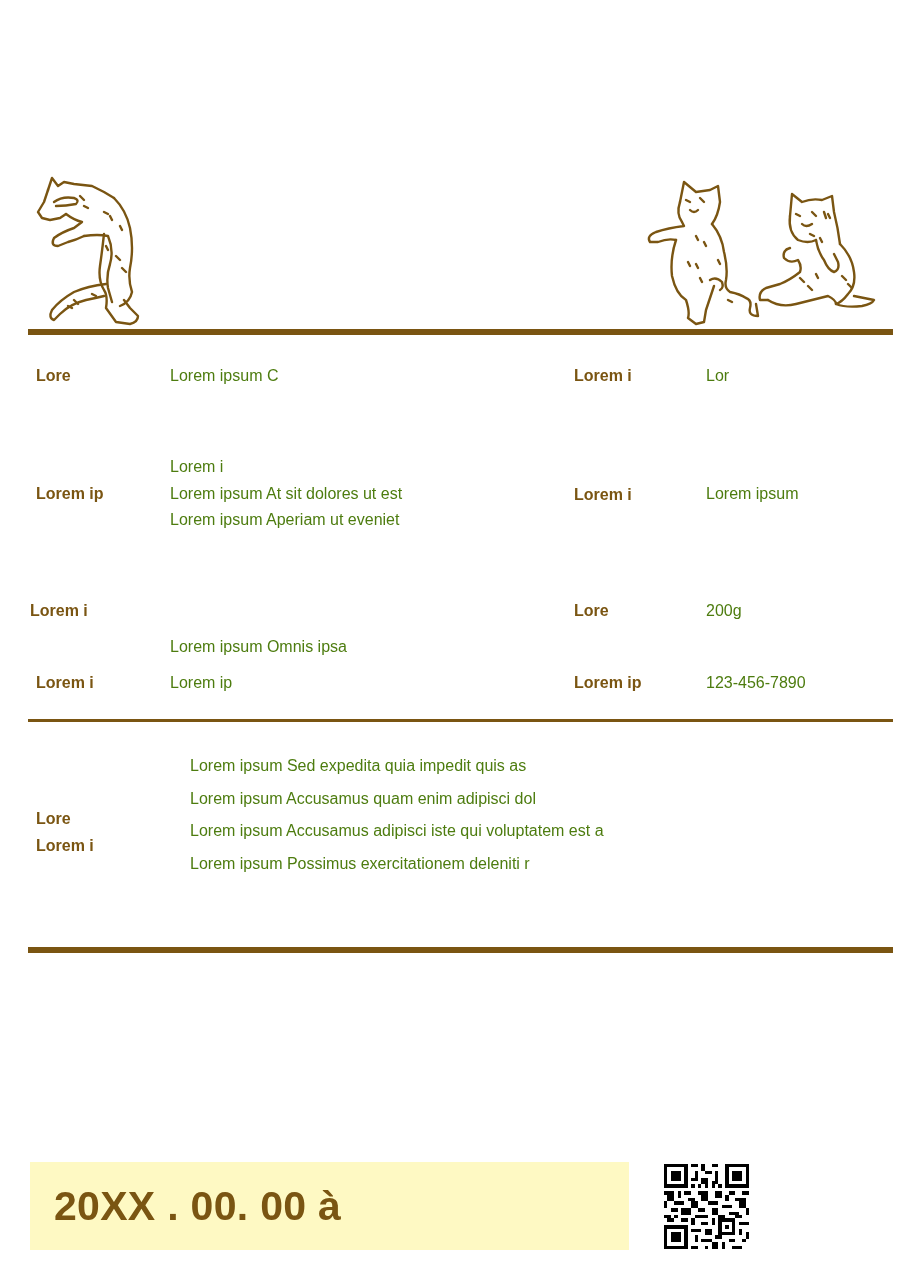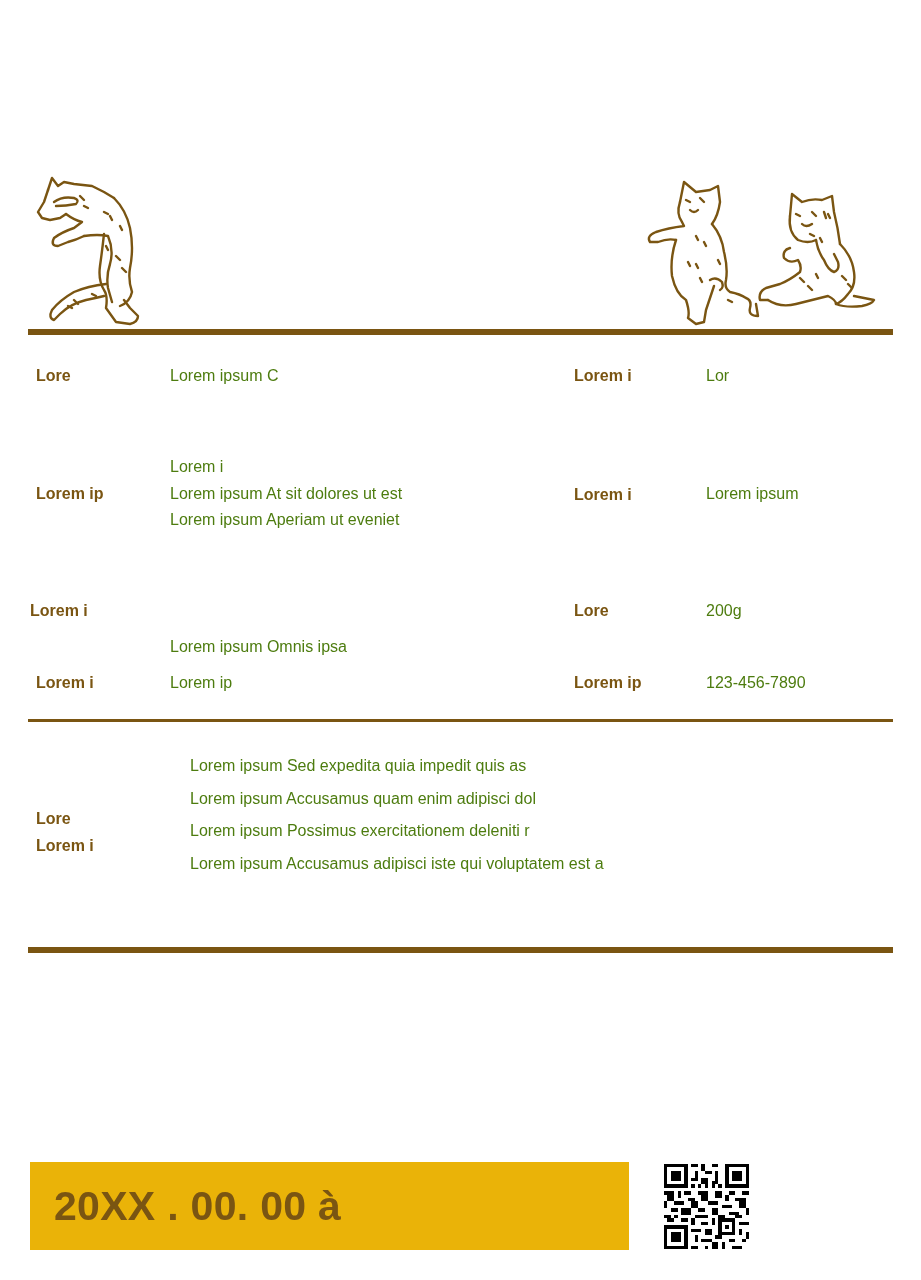--- a/index.html
+++ b/index.html
@@ -44,21 +44,21 @@
     .value.multi { line-height: 26.5px; }
     .value.list { line-height: 32.5px; }
     .label.multi { line-height: 26.5px; }
 
     .date-box {
       position: absolute;
       left: 30px;
       top: 1162px;
       width: 599px;
       height: 88px;
-      background: #eab308;
+      background: #fef9c3;
     }
     .date-text {
       position: absolute;
       left: 24px;
       top: 20px;
       font-size: 41px;
       line-height: 48px;
       font-weight: bold;
       color: #7a5512;
       letter-spacing: 0.3px;
@@ -145,22 +145,22 @@
 
 <div class="rule thin" style="top:719px;"></div>
 
 <div class="label multi" style="left:36px; top:806px;">
   <div>Lore</div>
   <div>Lorem i</div>
 </div>
 <div class="value list" style="left:170px; top:750px;margin-left:20px;">
   <div>Lorem ipsum Sed expedita quia impedit quis as</div>
   <div>Lorem ipsum Accusamus quam enim adipisci dol</div>
+  <div>Lorem ipsum Accusamus adipisci iste qui voluptatem est a</div>
   <div>Lorem ipsum Possimus exercitationem deleniti r</div>
-  <div>Lorem ipsum Accusamus adipisci iste qui voluptatem est a</div>
 </div>
 
 <div class="rule thick" style="top:947px;"></div>
 
 <div class="date-box">
   <div class="date-text">20XX . 00. 00 à</div>
 </div>
 
 <div class="qr">
   <svg viewBox="0 0 25 25" shape-rendering="crispEdges">

